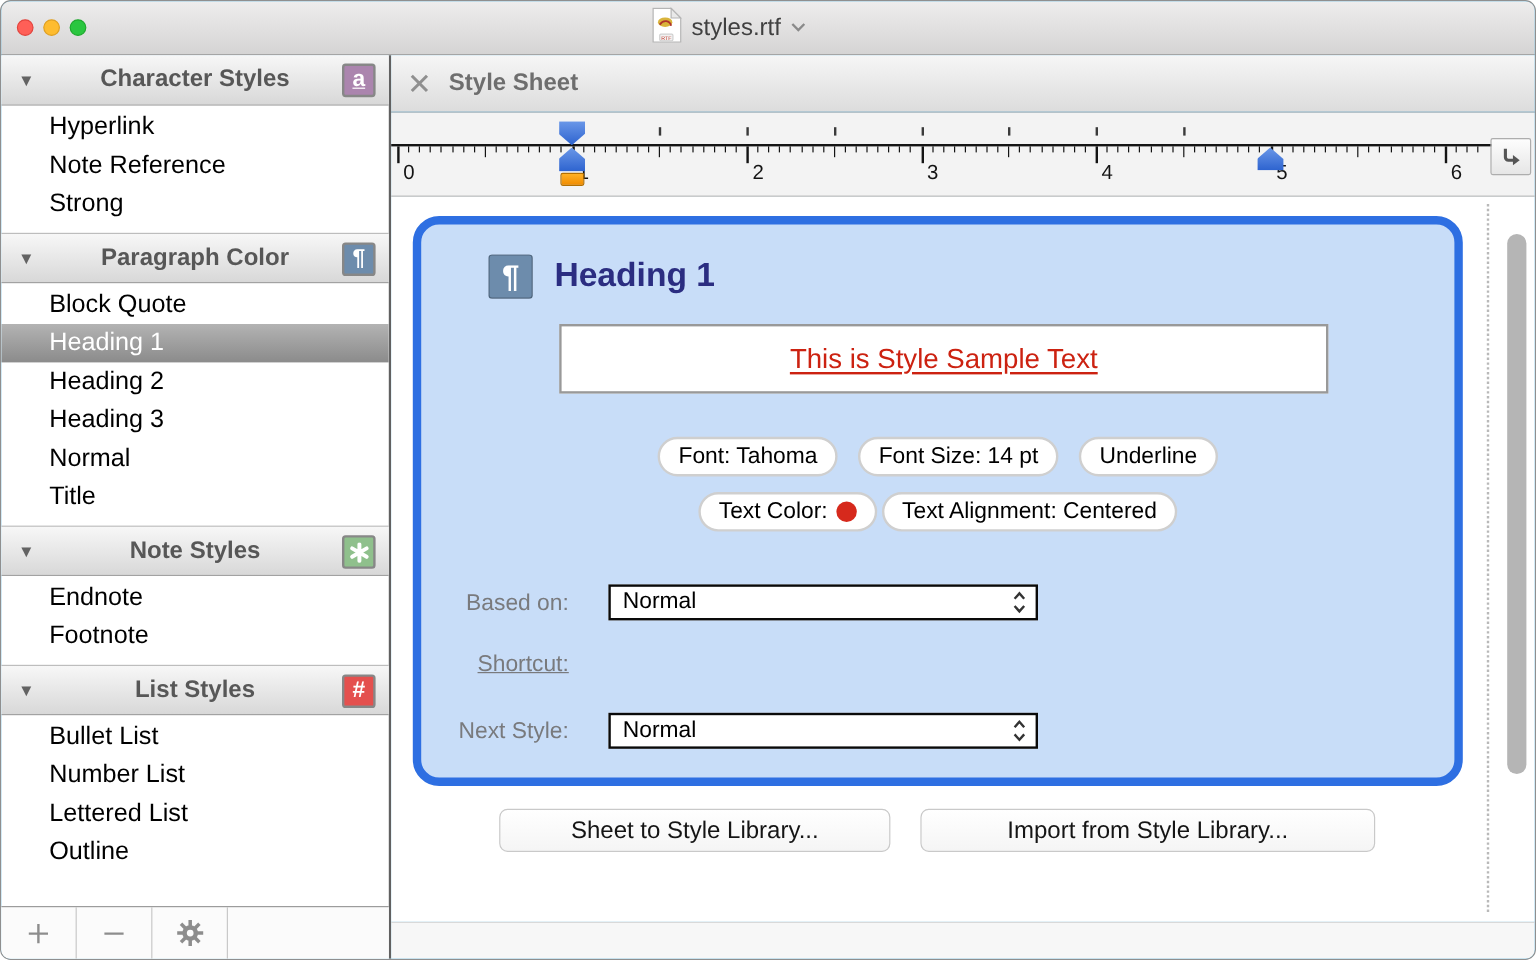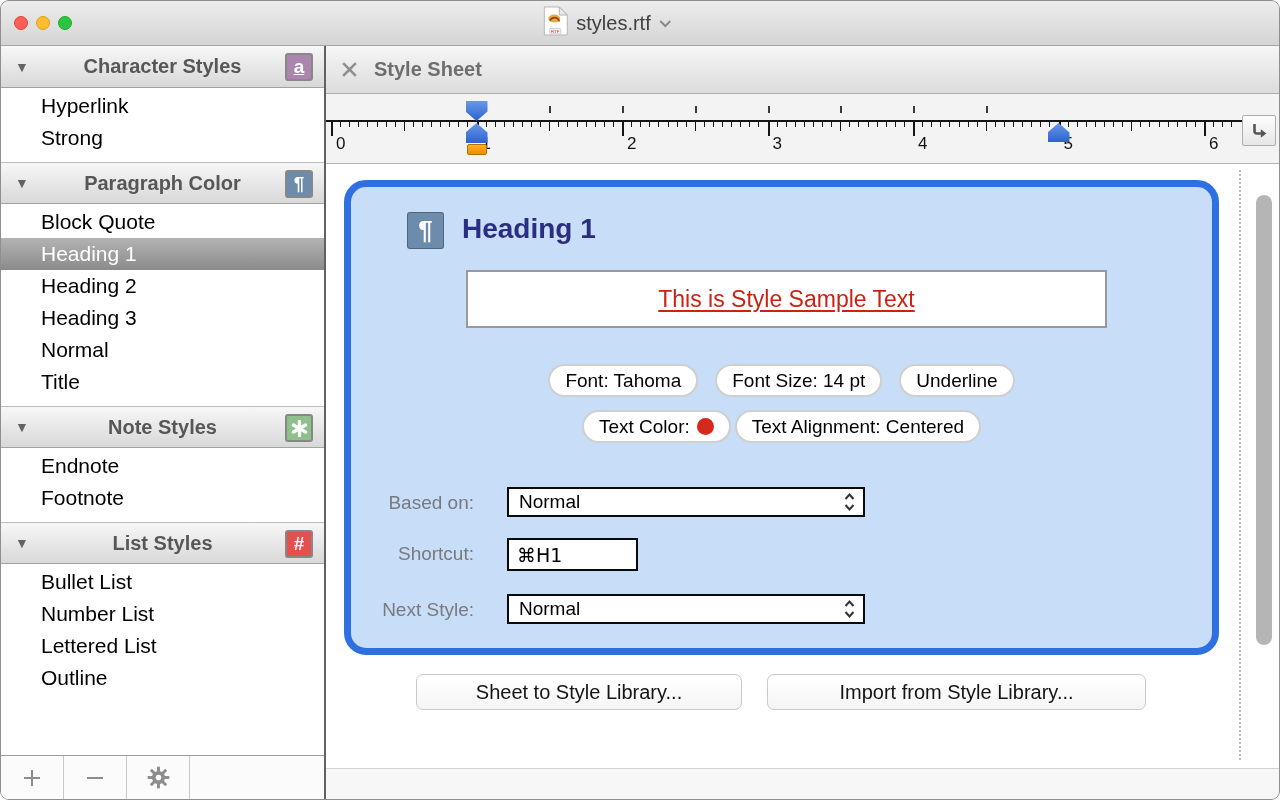--- a/index.html
+++ b/index.html
@@ -89,21 +89,21 @@
   .sample-box{position:absolute;left:115px;top:83px;width:641px;height:58px;box-sizing:border-box;
     background:#fff;border:2px solid #999;display:flex;align-items:center;justify-content:center;}
   .sample-text{color:#cc2211;font-size:23px;text-decoration:underline;text-underline-offset:3px;}
   .pill-row{position:absolute;left:0;right:0;display:flex;justify-content:center;gap:17px;}
   .pill-row.r1{top:177px;gap:17px;}
   .pill-row.r2{top:223px;gap:4px;}
   .pill{background:#fff;border:2px solid #cfcfcf;border-radius:17px;height:33px;box-sizing:border-box;
     display:flex;align-items:center;padding:0 15px;font-size:19px;color:#000;white-space:nowrap;}
   .dot{width:17px;height:17px;border-radius:50%;background:#d6291c;margin-left:7px;}
   .form-label{position:absolute;left:0;width:123px;text-align:right;font-size:19px;color:#797a7d;}
-  .lbl1{top:305px;} .lbl2{top:356px;} .lbl3{top:412px;}
+  .lbl1{top:305px;} .lbl2{top:356px;text-decoration:underline;} .lbl3{top:412px;}
   .dropdown{position:absolute;left:156px;width:358px;height:30px;box-sizing:border-box;background:#fff;
     border:2px solid #0a0a0a;display:flex;align-items:center;padding-left:10px;font-size:19px;color:#000;}
   .dd1{top:300px;} .dd2{top:407px;}
   .dd-chevrons{margin-left:auto;margin-right:7px;display:flex;}
   .shortcut-input{position:absolute;left:156px;top:351px;width:131px;height:33px;box-sizing:border-box;
     border:2px solid #0a0a0a;border-radius:0;background:#fff;font-size:19px;padding:0 0 0 8px;
     font-family:"DejaVu Sans","Liberation Sans",sans-serif;color:#000;outline:none;}
   .lib-btn{position:absolute;top:510px;height:36px;box-sizing:border-box;background:linear-gradient(#ffffff,#f5f5f5);
     border:1px solid #c9c9c9;border-radius:7px;font-size:20px;color:#151515;
     font-family:"Liberation Sans",sans-serif;}
@@ -149,20 +149,21 @@
         <div class="section">
           <div class="section-header">
             <span class="disclosure">▼</span>
             <span class="section-label">Character Styles</span>
             <span class="badge badge-char">
                 <span class="glyph">a</span>
               </span>
           </div>
           <div class="section-items">
             <div class="side-item">Hyperlink</div>
+            <div class="side-item">Note Reference</div>
             <div class="side-item">Strong</div>
           </div>
         </div>
 
         <div class="section">
           <div class="section-header">
             <span class="disclosure">▼</span>
             <span class="section-label">Paragraph Color</span>
             <span class="badge badge-para">
                 <span class="glyph">¶</span>
@@ -408,21 +409,20 @@
             <span>Normal</span>
             <span class="dd-chevrons">
               <svg width="13" height="20" viewBox="0 0 13 20" fill="none" stroke="#333" stroke-width="2">
                 <polyline points="2.5,7 6.5,2.5 10.5,7"></polyline>
                   <polyline points="2.5,13 6.5,17.5 10.5,13"></polyline>
               </svg>
             </span>
           </div>
 
           <div class="form-label lbl2">Shortcut:</div>
-          <input class="shortcut-input" type="text" value="⌘H1" style="">
 
           <div class="form-label lbl3">Next Style:</div>
           <div class="dropdown dd2">
             <span>Normal</span>
             <span class="dd-chevrons">
               <svg width="13" height="20" viewBox="0 0 13 20" fill="none" stroke="#333" stroke-width="2">
                 <polyline points="2.5,7 6.5,2.5 10.5,7"></polyline>
                   <polyline points="2.5,13 6.5,17.5 10.5,13"></polyline>
               </svg>
             </span>

